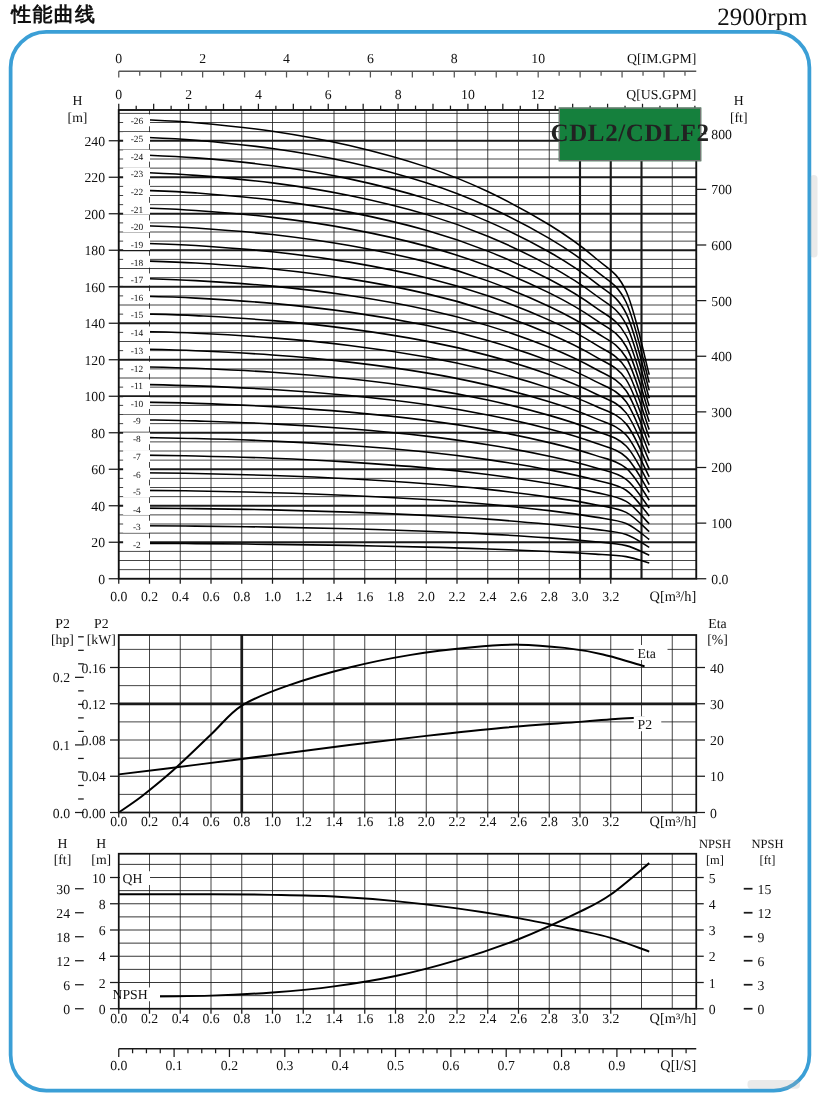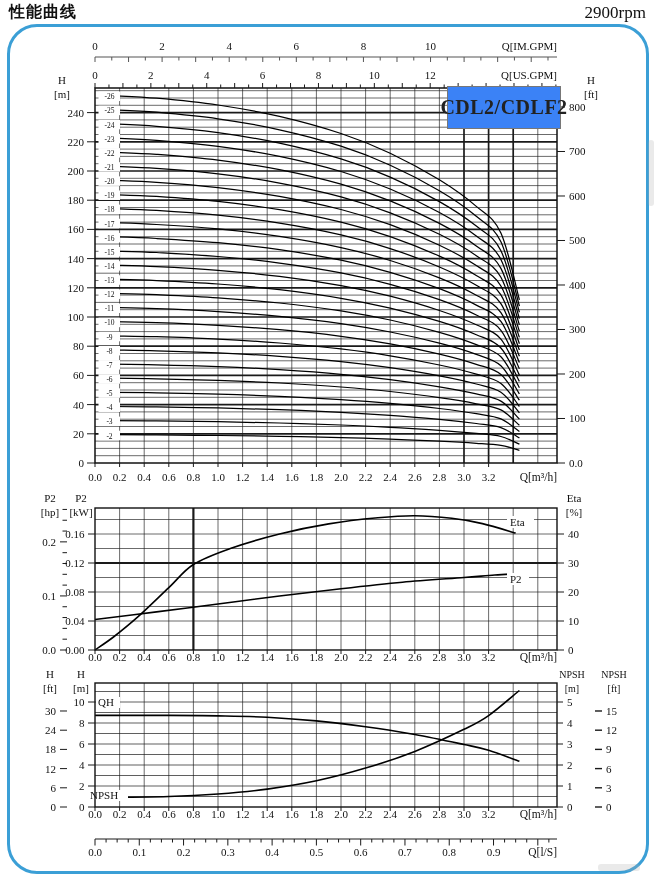--- a/index.html
+++ b/index.html
@@ -1,20 +1,20 @@
 <!DOCTYPE html>
 <html><head>
 <meta charset="utf-8">
 <style>
   html,body{margin:0;padding:0;background:#fff;width:656px;height:882px;overflow:hidden;position:relative;font-family:"Liberation Serif",serif;}
   #page-title{position:absolute;left:9px;top:2px;font-family:Liberation Serif, serif;font-weight:bold;font-size:16px;color:#111;letter-spacing:1px;}
-  #rpm{position:absolute;right:10px;top:3px;font-size:17px;color:#111;}
+  #rpm{position:absolute;right:10px;top:3px;font-size:20px;color:#111;}
   #frame{position:absolute;left:7px;top:24px;width:636px;height:844px;border:3px solid #3b9fd6;border-radius:30px;background:#fff;}
   #charts{position:absolute;left:0;top:0;width:656px;height:882px;}
-  #model-badge{position:absolute;left:447px;top:86px;width:112px;height:41px;border:1.5px solid #777;background:#3b82f6;display:flex;align-items:center;justify-content:center;font-size:20px;font-weight:600;color:#222;letter-spacing:0.5px;}
+  #model-badge{position:absolute;left:447px;top:86px;width:112px;height:41px;border:1.5px solid #777;background:#15803d;display:flex;align-items:center;justify-content:center;font-size:20px;font-weight:600;color:#222;letter-spacing:0.5px;}
   .smudge{position:absolute;background:#aaa;opacity:.25;border-radius:3px;}
   svg text{font-family:"Liberation Serif",serif;fill:#111;}
 </style>
 </head>
 <body>
 
 <div id="page-title">性能曲线</div>
 <div id="rpm">2900rpm</div>
 <div id="frame"></div>
 

